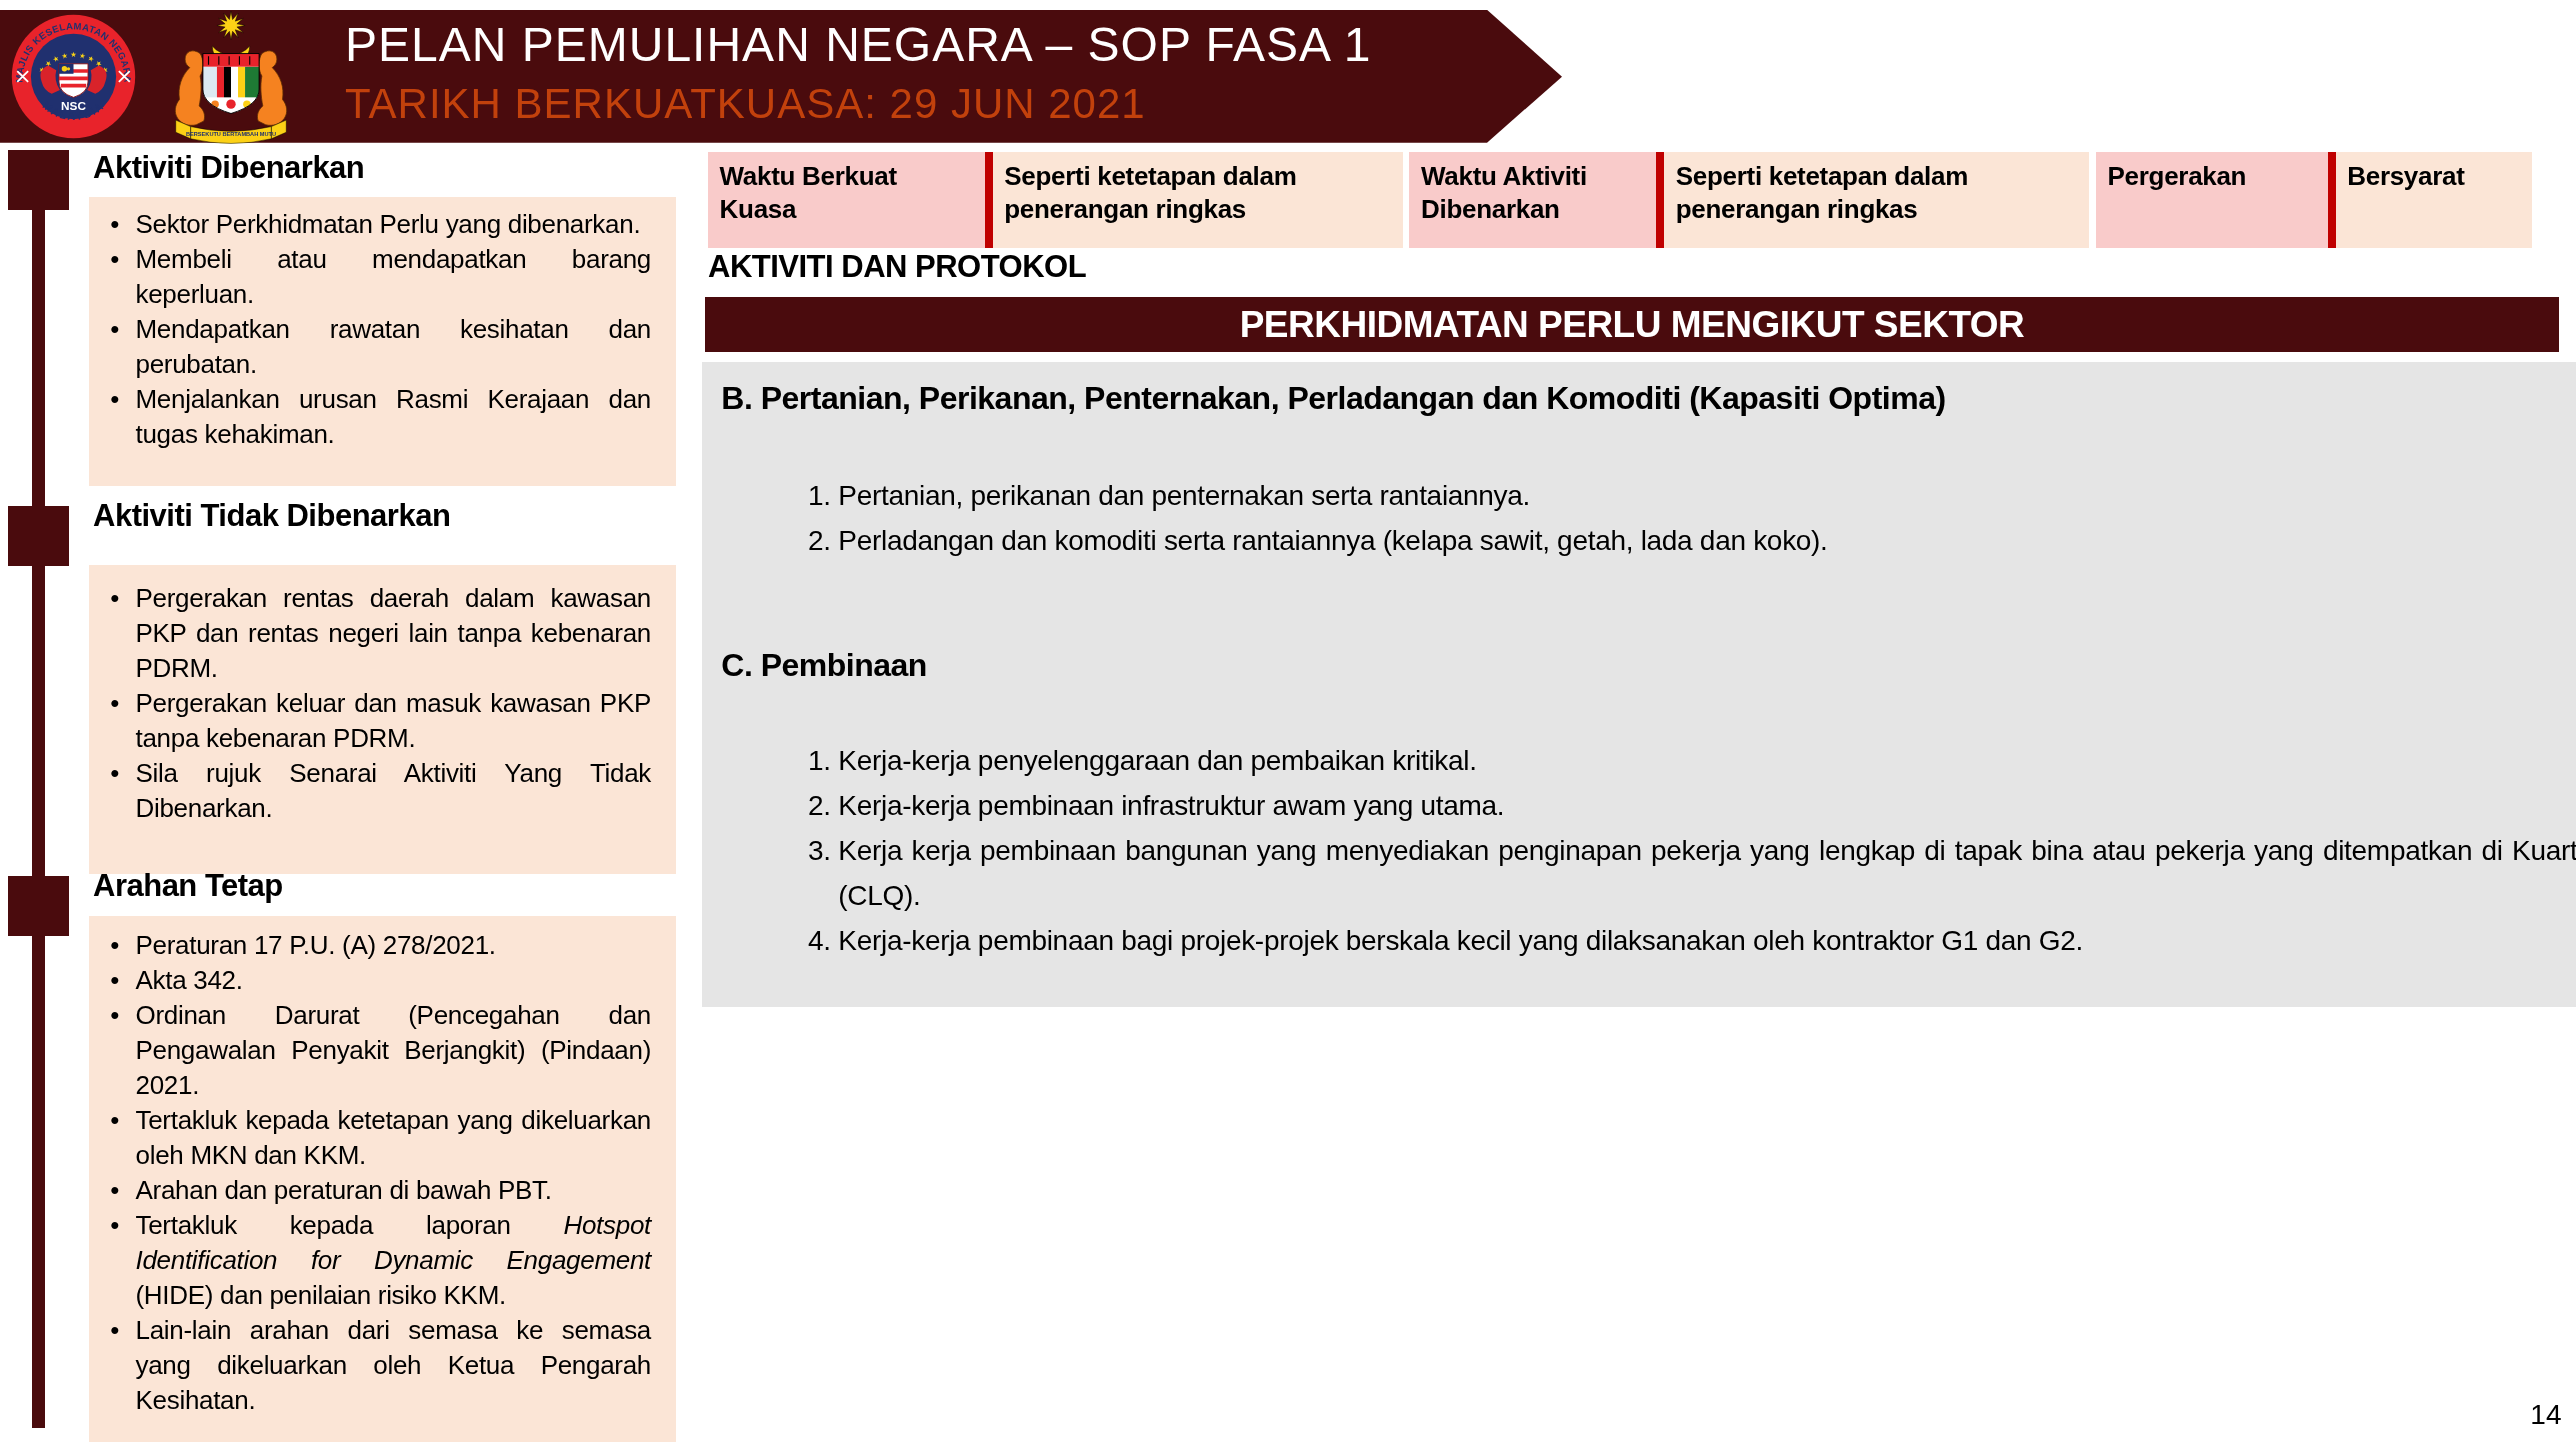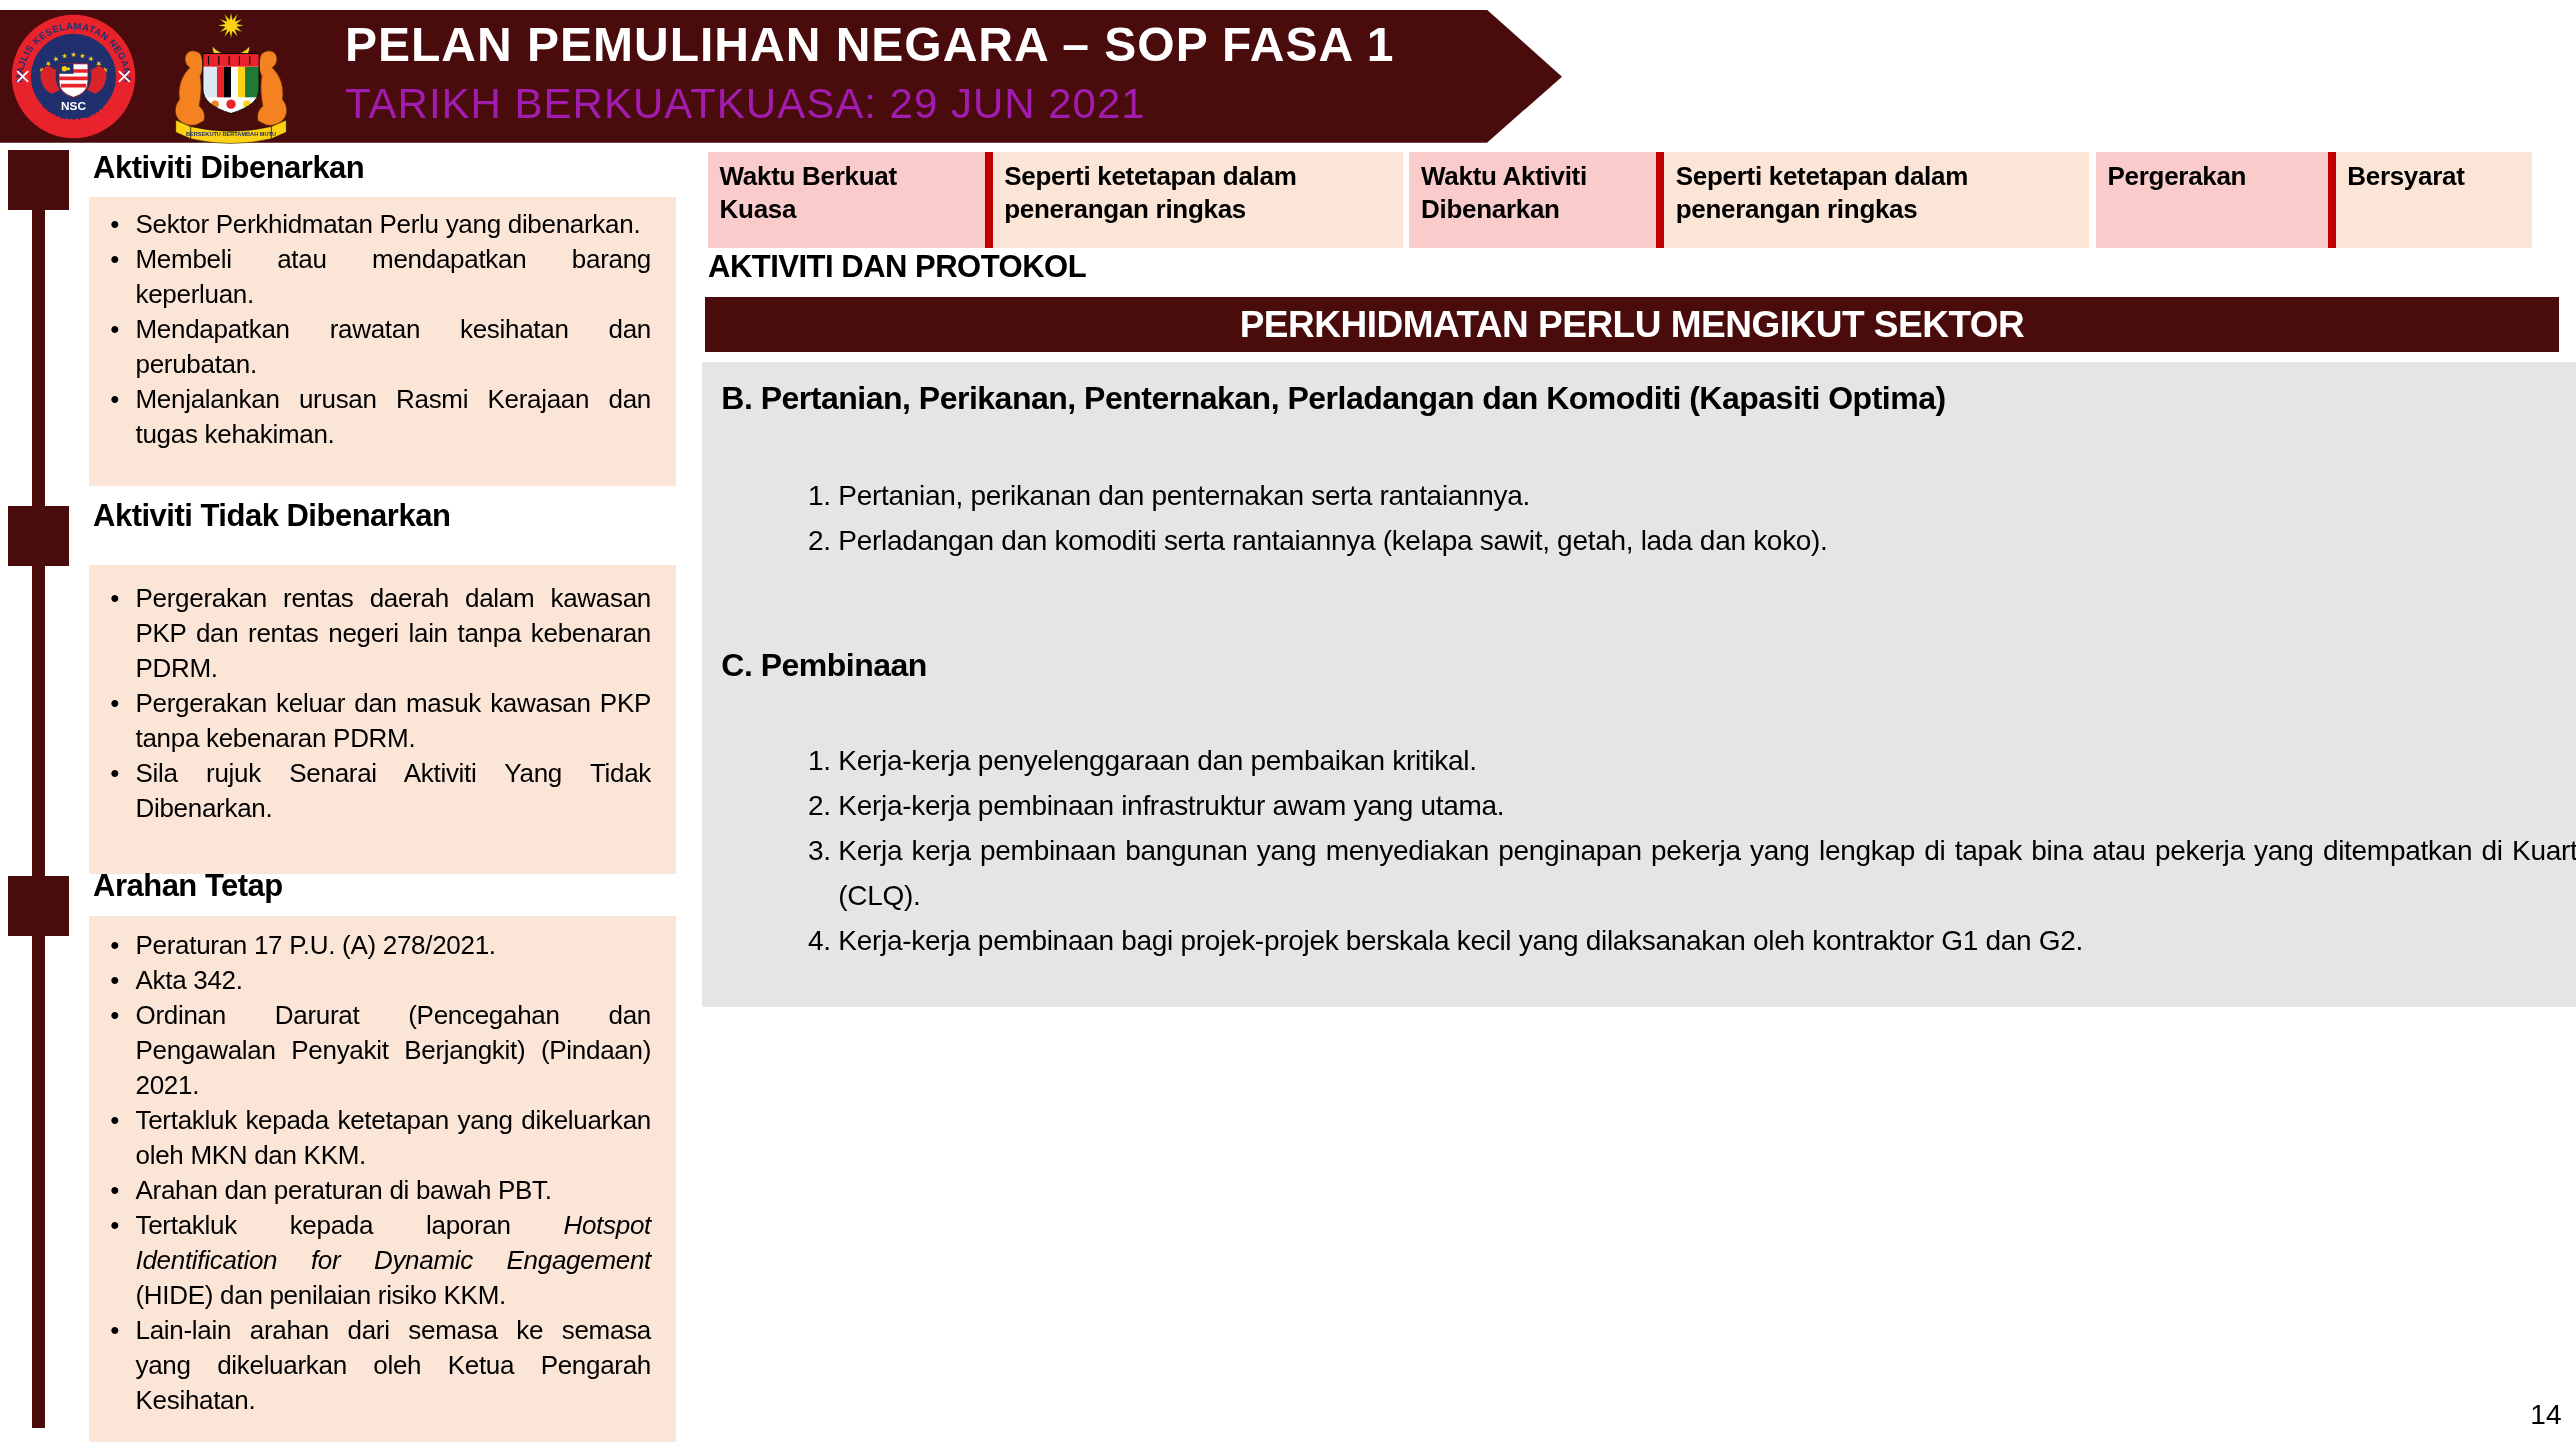--- a/index.html
+++ b/index.html
@@ -5,23 +5,23 @@
   html,body{margin:0;padding:0;background:#fff;}
   .slide{position:relative;width:2576px;height:1449px;background:#fff;overflow:hidden;
          font-family:"Liberation Sans",sans-serif;color:#000;}
   .abs{position:absolute;}
 
   
   .banner{left:0;top:9.7px;width:1562px;height:133px;background:#4a0b0d;
           clip-path:polygon(0 0,1487px 0,1562px 67px,1487px 133px,0 133px);}
   .nsc-logo{left:9.7px;top:12.6px;width:127px;height:127px;}
   .jata-logo{left:142px;top:7.7px;width:178px;height:137px;}
-  .hd-title{left:345px;top:19.3px;font-size:48px;font-weight:bold;color:#fff;
+  .hd-title{left:345px;top:19.3px;font-size:48px;font-weight:normal;color:#fff;
             letter-spacing:1px;white-space:nowrap;line-height:1.1;}
-  .hd-subtitle{left:345px;top:81px;font-size:42px;color:#a21caf;letter-spacing:1px;
+  .hd-subtitle{left:345px;top:81px;font-size:42px;color:#c2410c;letter-spacing:1px;
             white-space:nowrap;line-height:1.1;}
 
   
   .rail{left:32px;top:155px;width:12.6px;height:1273px;background:#4a0b0d;}
   .marker{left:7.7px;width:61px;height:60px;background:#4a0b0d;}
   .m1{top:150px;} .m2{top:506px;} .m3{top:876px;}
 
   
   .side-h{left:93px;font-size:31px;font-weight:bold;line-height:37px;white-space:nowrap;
           letter-spacing:-0.5px;}

